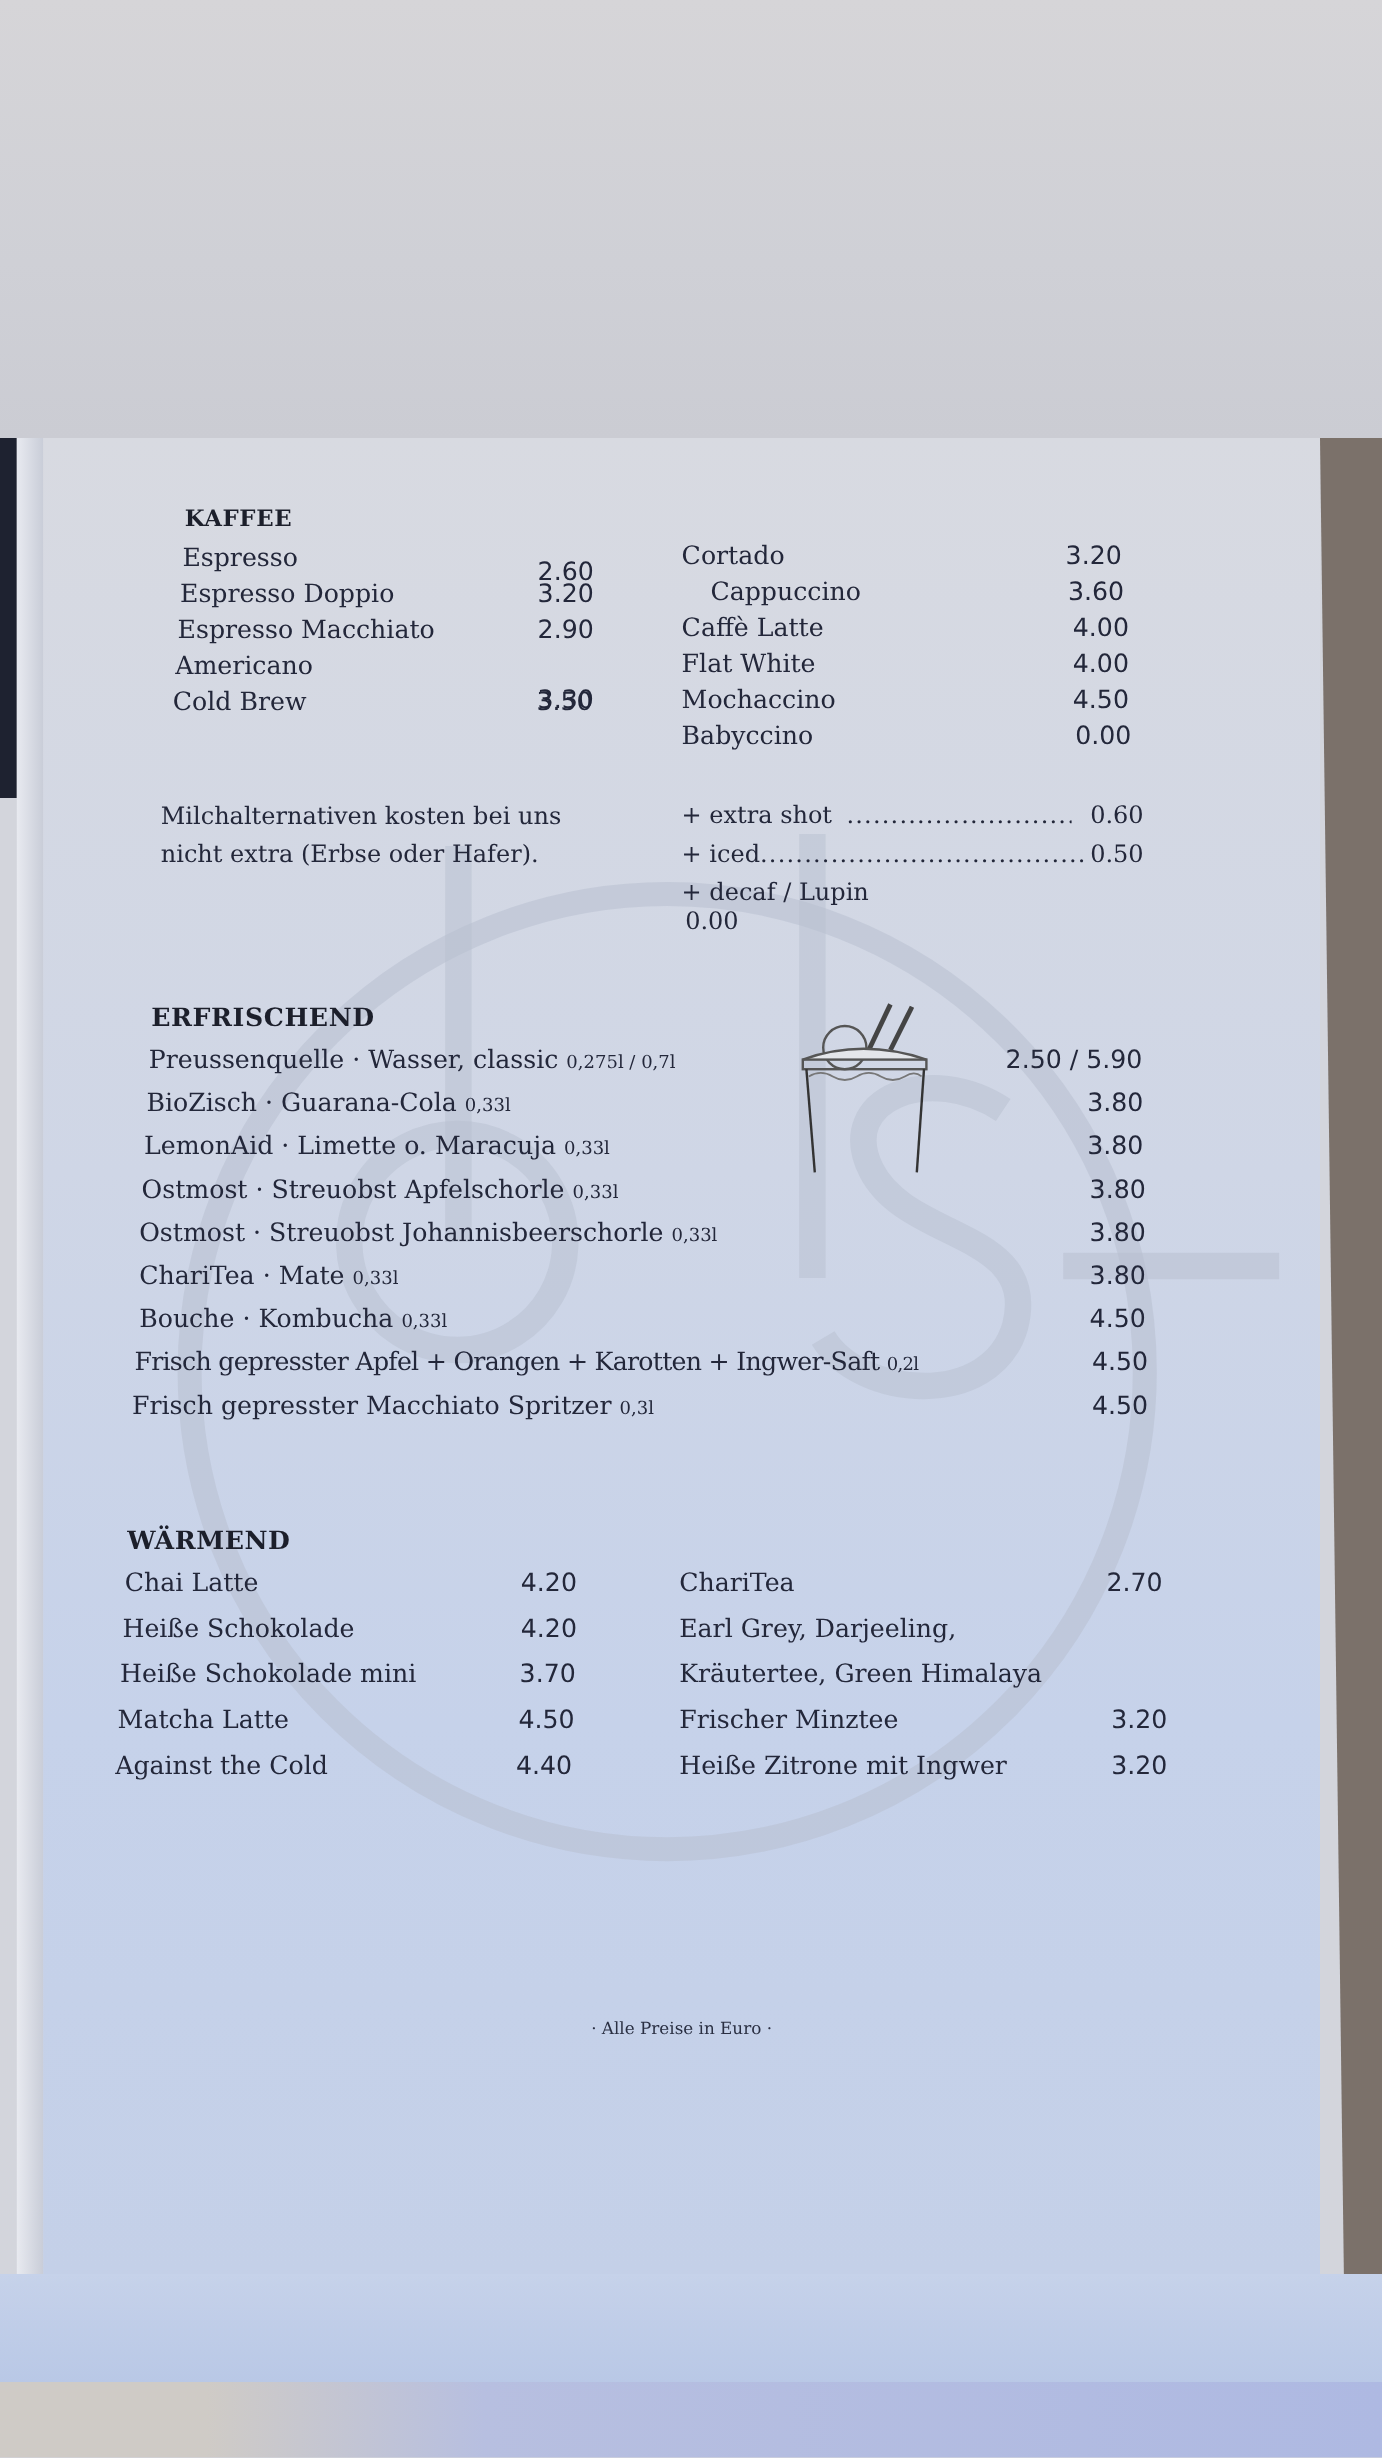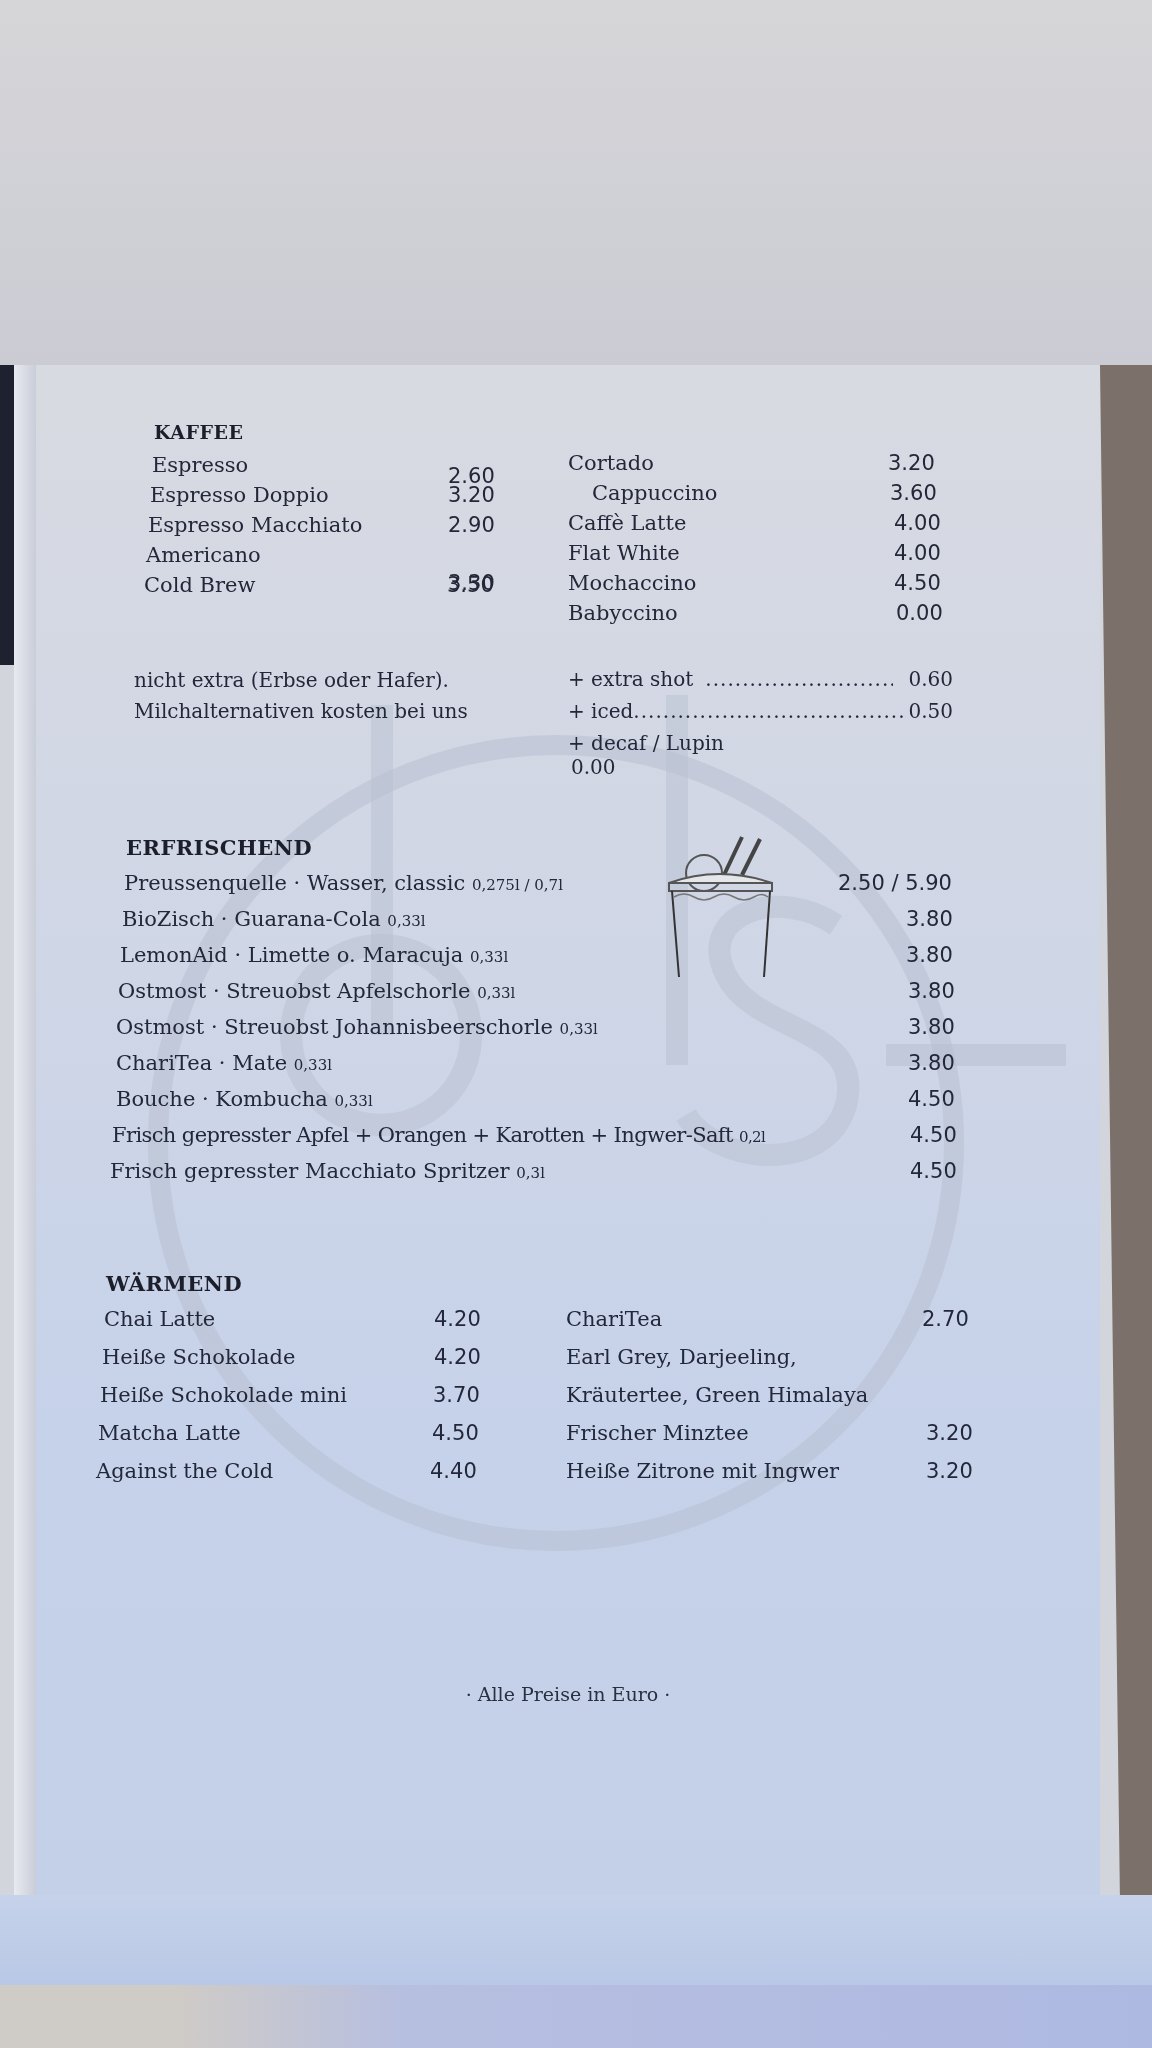--- a/index.html
+++ b/index.html
@@ -46,21 +46,21 @@
     position:absolute; font-weight:bold; font-size:21px; letter-spacing:0.5px; color:#1c1f2b;
   }
   .row { position:absolute; font-size:21px; white-space:nowrap; color:#23273a; }
   .size { font-size:15px; }
   .price { position:absolute; font-size:21px; text-align:right; font-family:"DejaVu Sans", sans-serif; color:#23273a; white-space:nowrap; }
   .note { position:absolute; font-size:20px; color:#23273a; line-height:31px; }
   .addon { position:absolute; font-size:20px; color:#23273a; white-space:nowrap; display:flex; width:385px; }
   .addon .lbl { white-space:nowrap; }
   .addon .dots { flex:1; overflow:hidden; white-space:nowrap; letter-spacing:1px; }
   .addon .val { margin-left:3px; }
-  .footer { position:absolute; left:0; width:1064px; text-align:center; font-size:19px; color:#2a2f42; }
+  .footer { position:absolute; left:0; width:1064px; text-align:center; font-size:14px; color:#2a2f42; }
   .glass { position:absolute; }
 </style>
 </head>
 <body>
 
 <div class="top-sheet"></div>
 <div class="left-binder"></div>
 <div class="left-ring"></div>
 <div class="right-wood"></div>
 
@@ -95,22 +95,22 @@
   <div class="row" style="left:532px;top:146px;">Caffè Latte</div>
   <div class="price" style="left:858px;top:146px;">4.00</div>
   <div class="row" style="left:532px;top:176px;">Flat White</div>
   <div class="price" style="left:858px;top:176px;">4.00</div>
   <div class="row" style="left:532px;top:206px;">Mochaccino</div>
   <div class="price" style="left:858px;top:206px;">4.50</div>
   <div class="row" style="left:532px;top:236px;">Babyccino</div>
   <div class="price" style="left:860px;top:236px;">0.00</div>
 
   <div class="note" style="left:98px;top:300px;">
+    <div>Milchalternativen kosten bei uns</div>
     <div>nicht extra (Erbse oder Hafer).</div>
-    <div>Milchalternativen kosten bei uns</div>
   </div>
 
   <div class="addon" style="left:532px;top:302px;gap:12px;">
     <span class="lbl">+ extra shot</span>
     <span class="dots">...............................................</span>
     <span class="val">0.60</span>
   </div>
   <div class="addon" style="left:532px;top:334px;">
     <span class="lbl">+ iced</span>
     <span class="dots">.....................................................</span>

